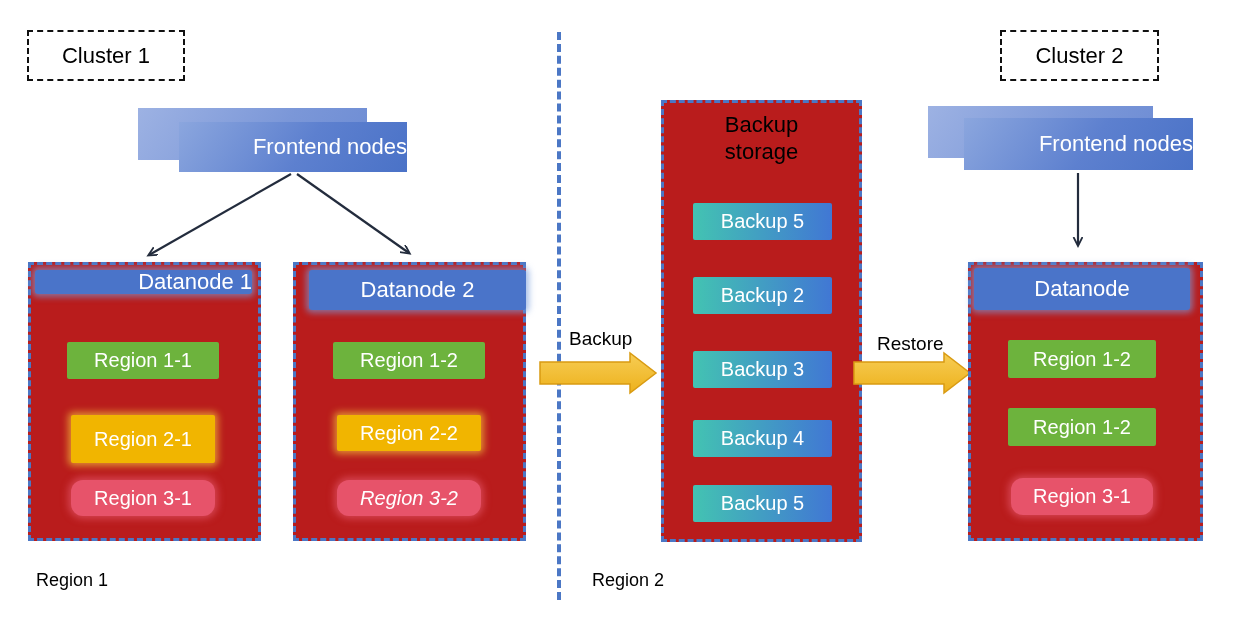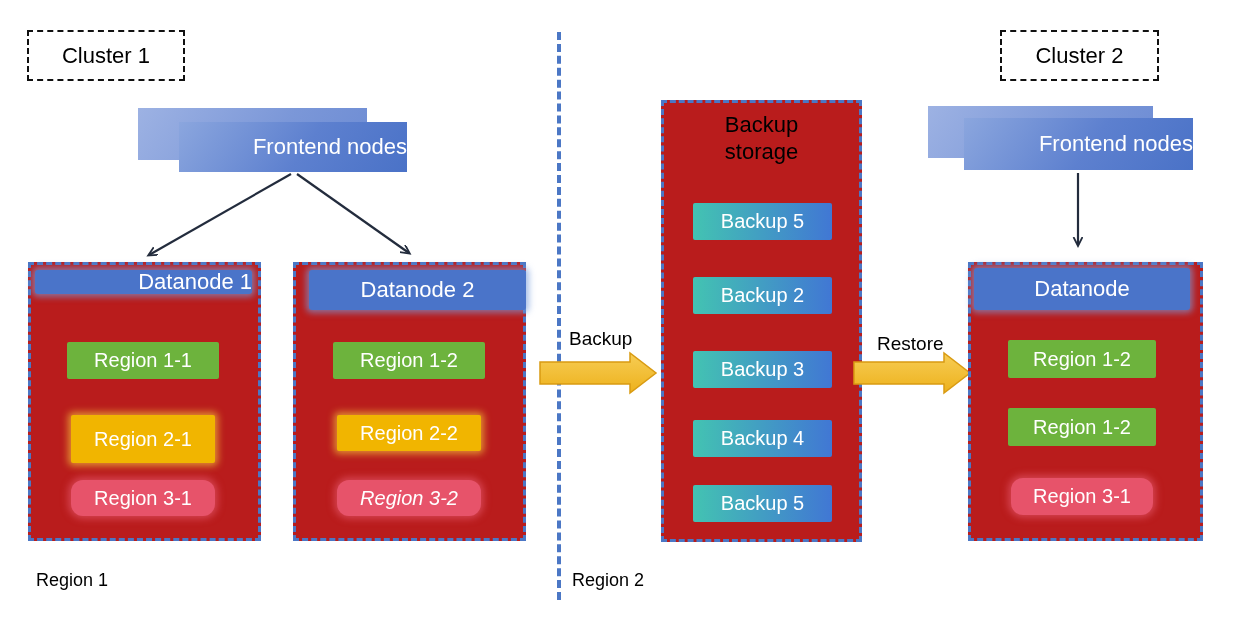--- a/index.html
+++ b/index.html
@@ -182,15 +182,15 @@
     </div>
     <div class="region-box region-green" style="left:37px;top:143px;width:148px;height:38px;">
       <span>Region 1-2</span>
     </div>
     <div class="region-box region-red" style="left:40px;top:213px;width:142px;height:37px;">
       <span>Region 3-1</span>
     </div>
   </div>
 
   <div class="abs zone-label" style="left:36px;top:570px;">Region 1</div>
-  <div class="abs zone-label" style="left:572px;top:570px;">Region 2</div>
+  <div class="abs zone-label" style="left:592px;top:570px;">Region 2</div>
 
 </div>
 
 </body></html>

